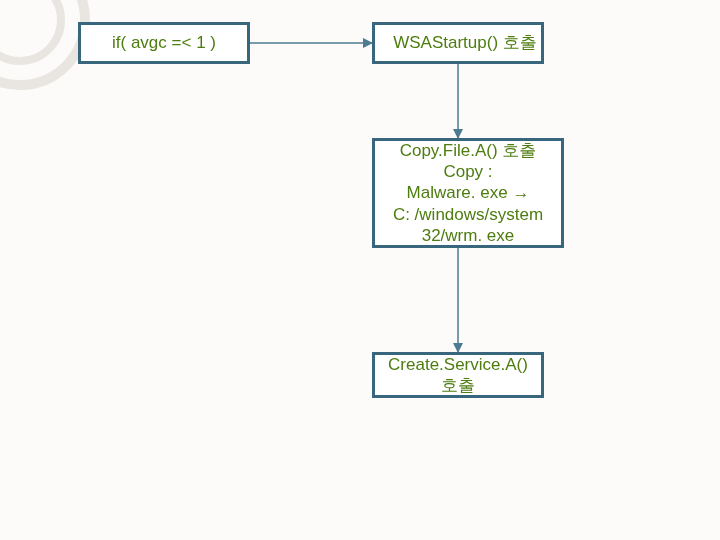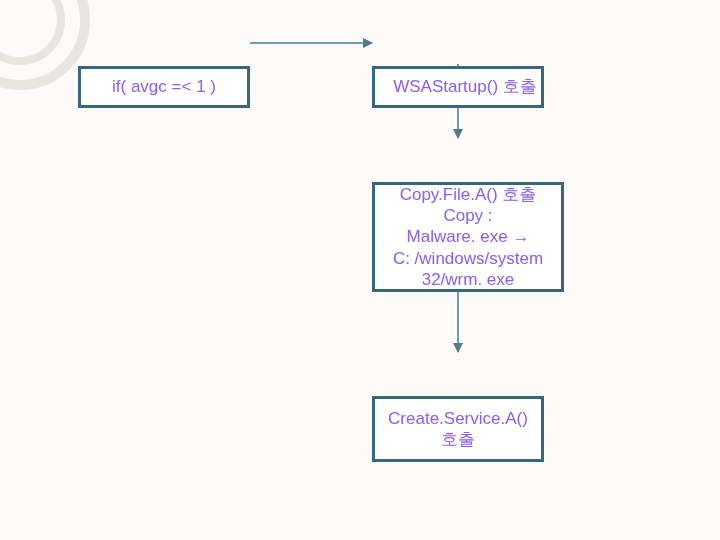--- a/index.html
+++ b/index.html
@@ -45,30 +45,29 @@
     position: absolute;
     background: #ffffff;
     border: 3px solid #38677d;
     box-sizing: border-box;
     display: flex;
     align-items: center;
     justify-content: center;
     text-align: center;
     font-size: 17px;
     line-height: 1.25;
-    color: #8b5cf6;
+    color: #4d7c0f;
     padding: 2px 4px;
-    margin-top: 44px;
   }
 
   
   #b1 { left: 78px;  top: 22px;  width: 172px; height: 42px; }
   #b2 { left: 372px; top: 22px;  width: 172px; height: 42px; padding-left: 18px; }
   #b3 { left: 372px; top: 138px; width: 192px; height: 110px; }
-  #b4 { left: 372px; top: 352px; width: 172px; height: 66px; }
+  #b4 { left: 372px; top: 352px; width: 172px; height: 46px; }
 
   svg.connectors {
     position: absolute;
     left: 0;
     top: 0;
     width: 720px;
     height: 540px;
     pointer-events: none;
   }
 </style>

